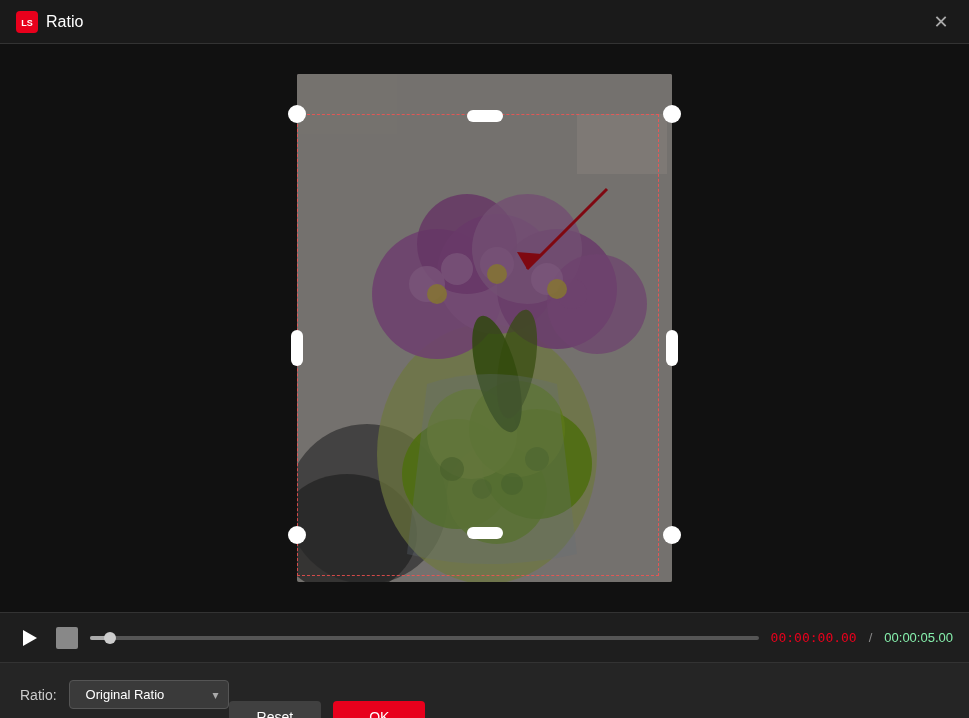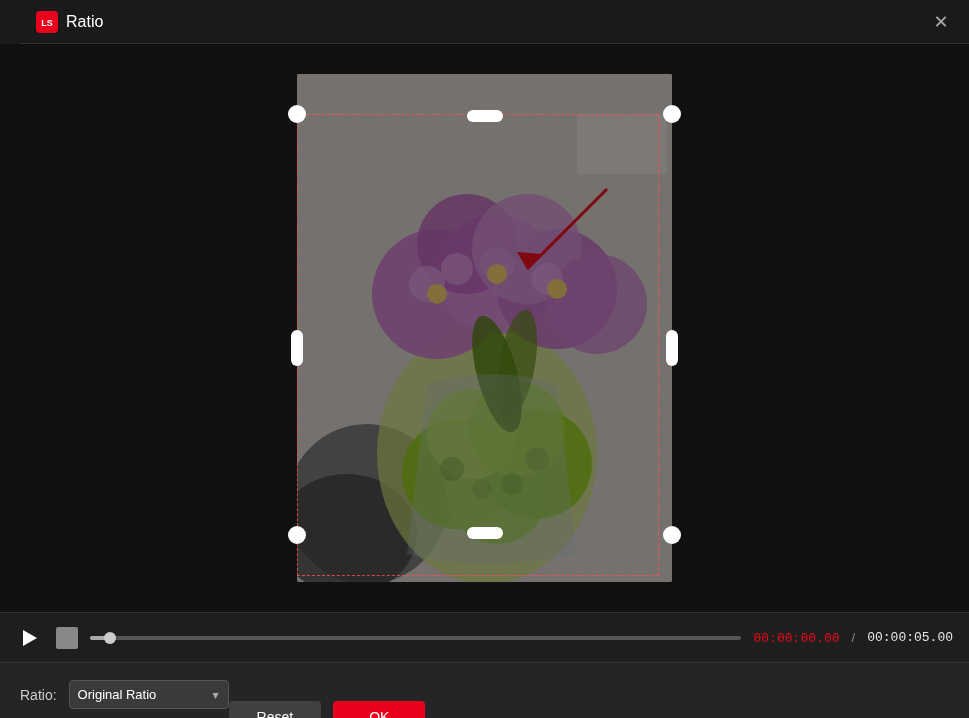--- a/index.html
+++ b/index.html
@@ -13,21 +13,20 @@
     }
 
     .title-bar {
       display: flex;
       align-items: center;
       justify-content: space-between;
       padding: 10px 16px;
       background: #1a1a1a;
       border-bottom: 1px solid #333;
       height: 44px;
-      margin-left: 20px;
     }
 
     .title-left {
       display: flex;
       align-items: center;
       gap: 8px;
     }
 
     .app-icon {
       width: 22px;
@@ -204,23 +203,23 @@
       font-size: 13px;
       font-family: monospace;
     }
 
     .time-sep {
       color: #888;
       font-size: 13px;
     }
 
     .time-total {
-      color: #e5e5e5;
+      color: #86efac;
       font-size: 13px;
-      font-family: Liberation Mono, monospace;
+      font-family: Liberation Sans, sans-serif;
     }
 
     
     .bottom-bar {
       background: #252525;
       height: 64px;
       display: flex;
       align-items: center;
       padding: 0 20px;
       border-top: 1px solid #333;
@@ -235,21 +234,21 @@
     .ratio-label {
       color: #ccc;
       font-size: 14px;
     }
 
     .ratio-select {
       background: #3a3a3a;
       border: 1px solid #555;
       color: #fff;
       font-size: 13px;
-      padding: 6px 30px 6px 8px;
+      padding: 6px 30px 6px 16px;
       border-radius: 4px;
       appearance: none;
       -webkit-appearance: none;
       cursor: pointer;
       min-width: 160px;
       position: relative;
     }
 
     .ratio-select-wrapper {
       position: relative;

